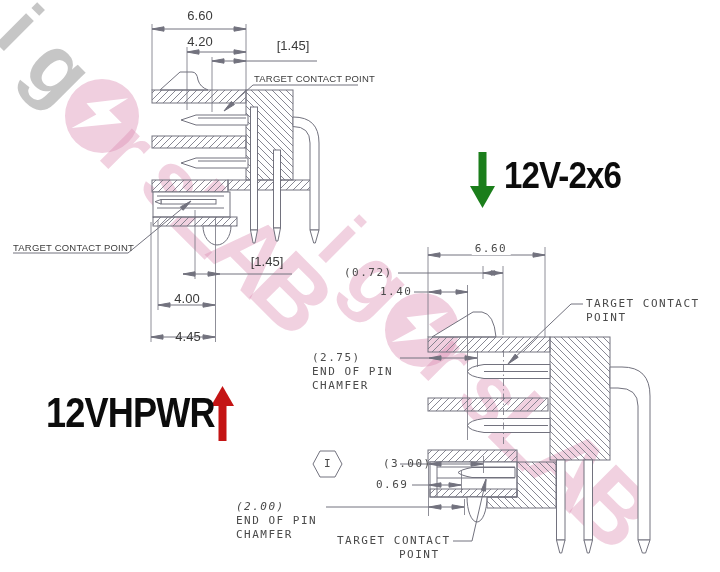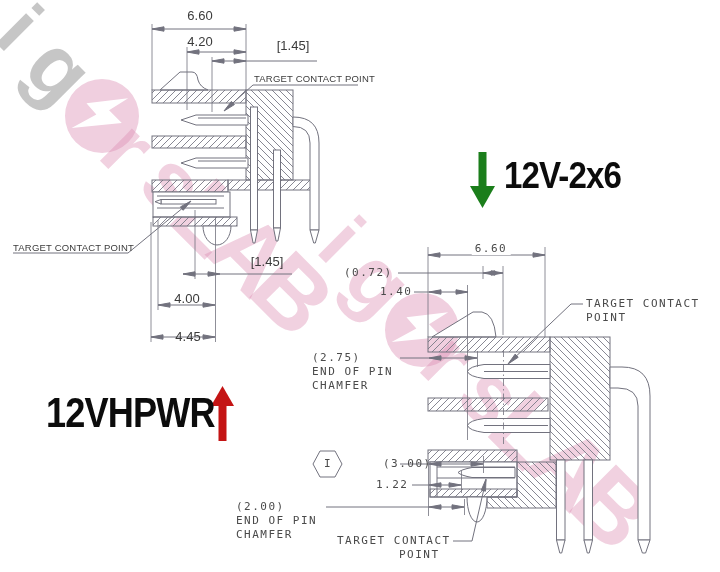--- a/index.html
+++ b/index.html
@@ -234,19 +234,19 @@
   <div class="cad ctr bgw" style="left:491px;top:242px;">6.60</div>
   <div class="cad" style="left:344px;top:266px;">(0.72)</div>
   <div class="cad" style="left:380px;top:285px;">1.40</div>
   <div class="cad" style="left:586px;top:297px;">TARGET CONTACT</div>
   <div class="cad" style="left:586px;top:311px;">POINT</div>
   <div class="cad ralign" style="left:312px;top:351px;">(2.75)</div>
   <div class="cad ralign" style="left:312px;top:365px;">END OF PIN</div>
   <div class="cad ralign" style="left:312px;top:379px;">CHAMFER</div>
   <div class="cad ctr" style="left:328px;top:457px;">I</div>
   <div class="cad" style="left:346px;top:457px;margin-left:37px;">(3.00)</div>
-  <div class="cad" style="left:376px;top:478px;">1.22</div>
-  <div class="cad ralign" style="left:236px;top:500px;">(2.00)</div>
+  <div class="cad" style="left:376px;top:478px;">0.69</div>
+  <div class="cad ralign" style="left:236px;top:500px;font-style:italic;">(2.00)</div>
   <div class="cad ralign" style="left:236px;top:514px;">END OF PIN</div>
   <div class="cad ralign" style="left:236px;top:528px;">CHAMFER</div>
   <div class="cad" style="left:337px;top:534px;">TARGET CONTACT</div>
   <div class="cad" style="left:399px;top:548px;">POINT</div>
 </div>
 
 </body></html>

